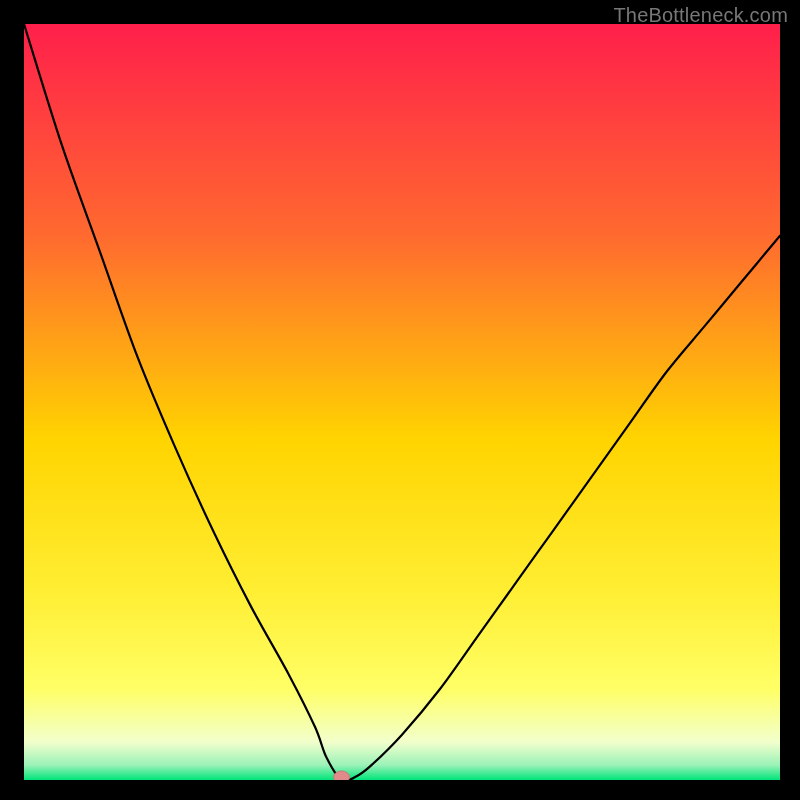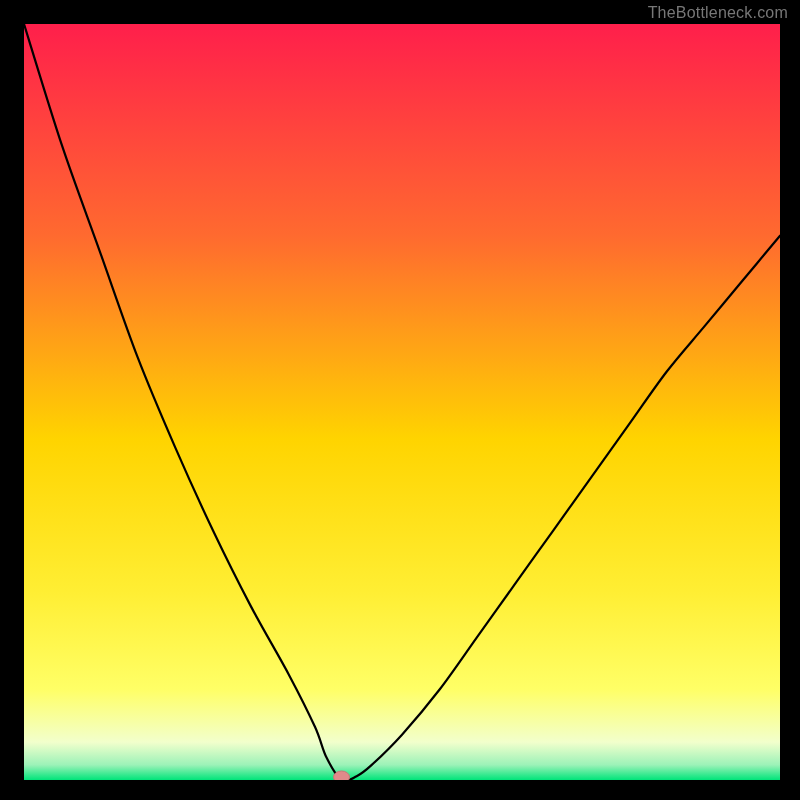--- a/index.html
+++ b/index.html
@@ -15,21 +15,21 @@
     position: relative;
     width: 800px;
     height: 800px;
     background: #000;
   }
   .watermark {
     position: absolute;
     top: 4px;
     right: 12px;
     color: #777;
-    font-size: 16px;
+    font-size: 20px;
     font-weight: 500;
     letter-spacing: 0.2px;
     z-index: 10;
   }
   .plot {
     position: absolute;
     left: 24px;
     top: 24px;
     width: 756px;
     height: 756px;

